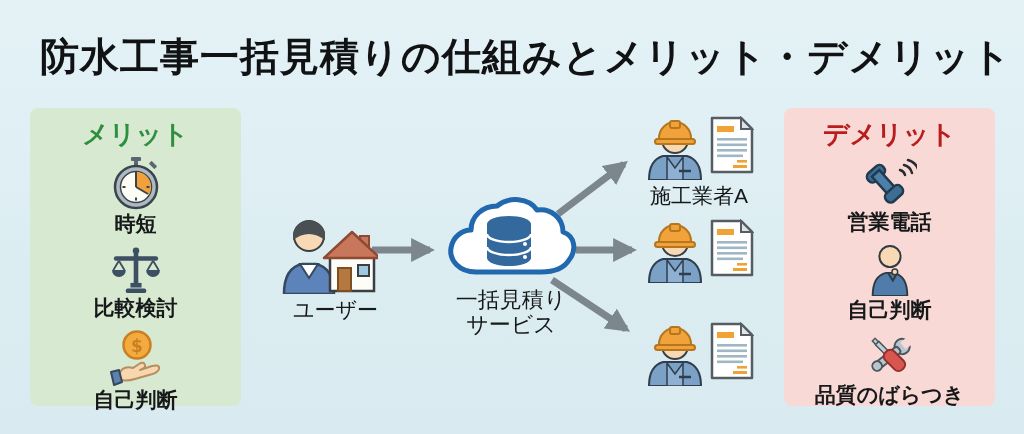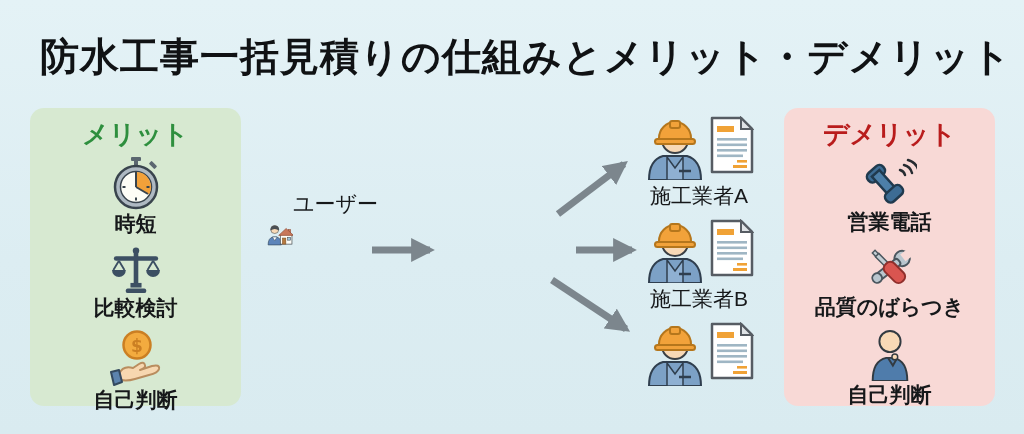--- a/index.html
+++ b/index.html
@@ -18,41 +18,41 @@
     position:absolute; top:30px; left:0; width:100%;
     text-align:center;
     font-size:39px; font-weight:900; letter-spacing:1px;
     color:#101214;
     padding-left:28px;
   }
   
   .panel {
     position:absolute; top:108px;
     width:211px; height:298px;
-    border-radius:14px;
+    border-radius:8px;
     display:flex; flex-direction:column; align-items:center;
   }
   .panel.merit   { left:30px;  background:#d7e9d1; }
   .panel.demerit { left:784px; background:#f8d9d6; }
   .panel-title {
     margin-top:10px;
     font-size:26px; font-weight:800; line-height:32px;
   }
   .panel.merit   .panel-title { color:#2e8f3e; }
   .panel.demerit .panel-title { color:#b91c1c; }
   .panel-item { display:flex; flex-direction:column; align-items:center; }
   .panel-item .icon { display:block; }
   .item-label {
     font-size:21px; font-weight:700; color:#16181a;
     line-height:24px; margin-top:2px; white-space:nowrap;
   }
   
   .user-group {
-    position:absolute; left:266px; top:188px; width:112px;
-    display:flex; flex-direction:row; align-items:flex-start;
+    position:absolute; left:266px; top:204px; width:112px;
+    display:flex; flex-direction:column; align-items:flex-end;
   }
   .cloud-group {
     position:absolute; left:440px; top:186px; width:142px;
     display:flex; flex-direction:column; align-items:center;
   }
   .flow-label {
     font-size:21px; font-weight:400; color:#16181a;
     line-height:25px; margin-top:3px; text-align:center; white-space:nowrap;
   }
   .contractor-group {
@@ -158,46 +158,46 @@
         <path d="M45 4 a15 15 0 0 1 10.5 10.5" stroke="#262b30" stroke-width="2.5" fill="none" stroke-linecap="round"></path>
         <g transform="rotate(-42 24 30)">
           <rect x="14" y="8" width="20" height="11" rx="5" fill="#3d6c94" stroke="#203a4e" stroke-width="2.5"></rect>
           <rect x="19" y="13" width="10" height="26" fill="#4d7fa8" stroke="#203a4e" stroke-width="2.5"></rect>
           <rect x="14" y="35" width="20" height="11" rx="5" fill="#3d6c94" stroke="#203a4e" stroke-width="2.5"></rect>
         </g>
       </svg>
       <div class="item-label">営業電話</div>
     </div>
 
+    <div class="panel-item" style="margin-top:10px;">
+      <svg class="icon" width="50" height="52" viewBox="0 0 48 54">
+        <circle cx="24" cy="13" r="11" fill="#f8d9b6" stroke="#323a41" stroke-width="2"></circle>
+        <path d="M6 54 Q6 33 20 30 L28 30 Q42 33 42 54 Z" fill="#4f7cab" stroke="#323a41" stroke-width="2" stroke-linejoin="round"></path>
+        <path d="M22 30 L27 38 L31 31" fill="none" stroke="#323a41" stroke-width="2"></path>
+        <circle cx="29" cy="29" r="3" fill="#f8d9b6" stroke="#323a41" stroke-width="1.5"></circle>
+      </svg>
+      <div class="item-label">自己判断</div>
+    </div>
+
     <div class="panel-item" style="margin-top:9px;">
       <svg class="icon" width="52" height="50" viewBox="0 0 52 52">
         <g transform="rotate(52 26 26)">
           <circle cx="26" cy="10" r="8" fill="#b9c6ce" stroke="#4a565e" stroke-width="2"></circle>
           <rect x="21.5" y="0" width="9" height="9" fill="#f8d9d6"></rect>
           <rect x="22" y="14" width="8" height="28" rx="3" fill="#b9c6ce" stroke="#4a565e" stroke-width="2"></rect>
           <circle cx="26" cy="43" r="5" fill="#b9c6ce" stroke="#4a565e" stroke-width="2"></circle>
         </g>
         <g transform="rotate(-45 26 26)">
           <rect x="24" y="2" width="4" height="6" fill="#c4ced4" stroke="#4a565e" stroke-width="1.5"></rect>
           <rect x="23.5" y="7" width="5" height="14" fill="#c4ced4" stroke="#4a565e" stroke-width="1.5"></rect>
           <rect x="19.5" y="20" width="13" height="25" rx="5.5" fill="#d95550" stroke="#902f2c" stroke-width="2"></rect>
         </g>
       </svg>
       <div class="item-label">品質のばらつき</div>
     </div>
-
-    <div class="panel-item" style="margin-top:10px;">
-      <svg class="icon" width="50" height="52" viewBox="0 0 48 54">
-        <circle cx="24" cy="13" r="11" fill="#f8d9b6" stroke="#323a41" stroke-width="2"></circle>
-        <path d="M6 54 Q6 33 20 30 L28 30 Q42 33 42 54 Z" fill="#4f7cab" stroke="#323a41" stroke-width="2" stroke-linejoin="round"></path>
-        <path d="M22 30 L27 38 L31 31" fill="none" stroke="#323a41" stroke-width="2"></path>
-        <circle cx="29" cy="29" r="3" fill="#f8d9b6" stroke="#323a41" stroke-width="1.5"></circle>
-      </svg>
-      <div class="item-label">自己判断</div>
-    </div>
   </div>
 
   <svg class="arrows-overlay" viewBox="0 0 1024 434">
     <defs>
       <marker id="ah" markerWidth="3.4" markerHeight="3.4" refX="2.7" refY="1.7" orient="auto">
         <path d="M0 0 L3.4 1.7 L0 3.4 Z" fill="#7c868d"></path>
       </marker>
     </defs>
     <path d="M372 250 H430" stroke="#7c868d" stroke-width="7" marker-end="url(#ah)"></path>
     <path d="M558 214 L624 164" stroke="#7c868d" stroke-width="7" marker-end="url(#ah)"></path>
@@ -213,20 +213,35 @@
       <path d="M17 30 A16.5 16.5 0 0 1 49 28 L49 36 Q33 24 17 36 Z" fill="#4a4f54"></path>
       <rect x="84" y="32" width="9" height="16" fill="#c8775a" stroke="#8e4a33" stroke-width="2"></rect>
       <rect x="54" y="50" width="44" height="37" fill="#fdfdf8" stroke="#3a3f44" stroke-width="2.5"></rect>
       <path d="M48 54 L76 28 L104 54 Z" fill="#c8775a" stroke="#8e4a33" stroke-width="2.5" stroke-linejoin="round"></path>
       <rect x="62" y="64" width="13" height="23" fill="#b5793f" stroke="#7d4e22" stroke-width="2"></rect>
       <rect x="82" y="61" width="11" height="11" fill="#9ec7e0" stroke="#3a3f44" stroke-width="2"></rect>
     </svg>
     <div class="flow-label">ユーザー</div>
   </div>
 
+  <div class="cloud-group">
+    <svg width="140" height="98" viewBox="0 0 140 98">
+      <path d="M35 86 C18 86 8 74 10 62 C12 50 22 44 30 44 C30 30 42 20 56 20 C68 10 88 12 96 24 C110 22 122 32 122 46 C134 50 136 64 128 74 C122 84 110 86 100 86 Z" fill="#ffffff" stroke="#2268ae" stroke-width="5" stroke-linejoin="round"></path>
+      <ellipse cx="68" cy="38" rx="22" ry="8" fill="#34699e"></ellipse>
+      <path d="M46 38 L46 48 A22 8 0 0 0 90 48 L90 38 Z" fill="#34699e"></path>
+      <path d="M46 51 L46 61 A22 8 0 0 0 90 61 L90 51 Z" fill="#34699e"></path>
+      <path d="M46 64 L46 72 A22 8 0 0 0 90 72 L90 64 Z" fill="#34699e"></path>
+      <path d="M46 48 A22 8 0 0 0 90 48" fill="none" stroke="#ffffff" stroke-width="2.5"></path>
+      <path d="M46 61 A22 8 0 0 0 90 61" fill="none" stroke="#ffffff" stroke-width="2.5"></path>
+      <circle cx="84" cy="58" r="2" fill="#ffffff"></circle>
+      <circle cx="84" cy="71" r="2" fill="#ffffff"></circle>
+    </svg>
+    <div class="flow-label" style="font-size:22px;">一括見積り</div>
+    <div class="flow-label" style="font-size:22px; margin-top:0;">サービス</div>
+  </div>
 
   <div class="contractor-group contractor-a">
     <div class="icons">
       <svg width="60" height="68" viewBox="0 0 60 68">
           <use href="#sym-worker"></use>
         </svg>
       <svg width="44" height="58" viewBox="0 0 44 58" style="margin-top:4px;">
           <use href="#sym-document"></use>
         </svg>
     </div>
@@ -235,21 +250,20 @@
 
   <div class="contractor-group contractor-b">
     <div class="icons">
       <svg width="60" height="68" viewBox="0 0 60 68">
           <use href="#sym-worker"></use>
         </svg>
       <svg width="44" height="58" viewBox="0 0 44 58" style="margin-top:4px;">
           <use href="#sym-document"></use>
         </svg>
     </div>
-    <div class="flow-label">施工業者B</div>
   </div>
 
   <div class="contractor-group contractor-c">
     <div class="icons">
       <svg width="60" height="68" viewBox="0 0 60 68">
           <use href="#sym-worker"></use>
         </svg>
       <svg width="44" height="58" viewBox="0 0 44 58" style="margin-top:4px;">
           <use href="#sym-document"></use>
         </svg>

